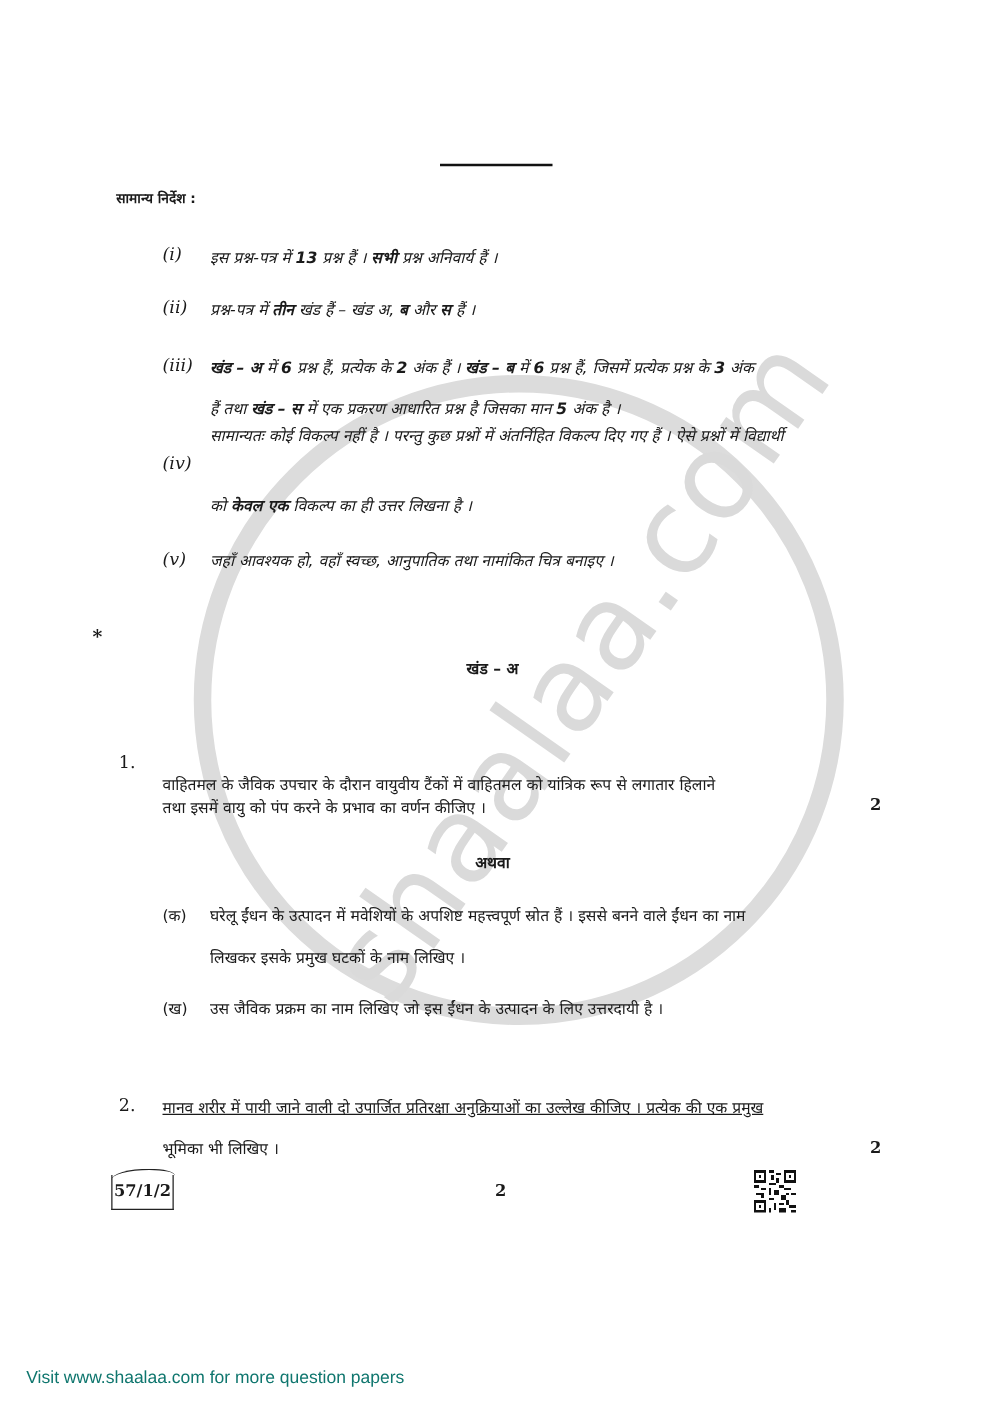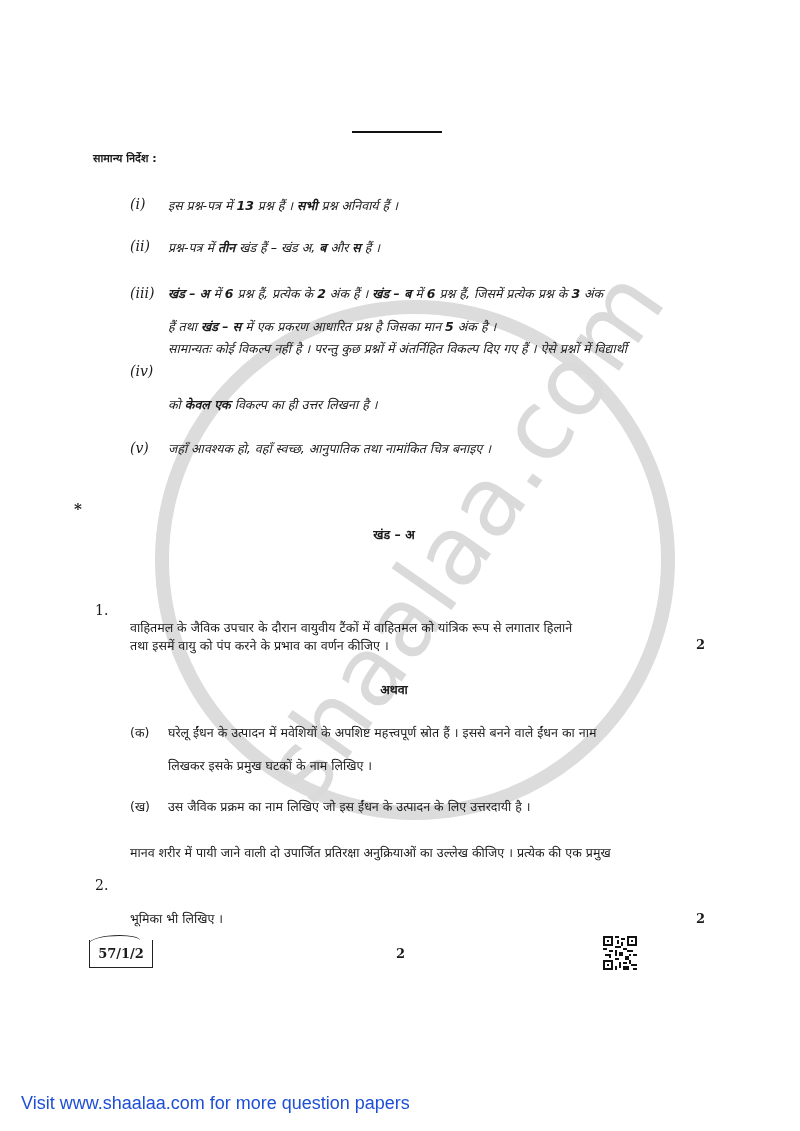--- a/index.html
+++ b/index.html
@@ -129,21 +129,21 @@
       left: 168px;
       font-size: 12.5px;
       font-family: "DejaVu Sans", sans-serif;
       white-space: nowrap;
     }
 
     .code-box {
       position: absolute;
       left: 89px;
       top: 940px;
-      width: 64px;
+      width: 50px;
       height: 28px;
       border: 1.5px solid #222;
       border-top: none;
       box-sizing: border-box;
       font-size: 13px;
       font-weight: bold;
       display: flex;
       align-items: center;
       justify-content: center;
     }
@@ -170,22 +170,22 @@
       top: 936px;
       width: 34px;
       height: 34px;
     }
 
     .footer {
       position: absolute;
       left: 21px;
       top: 1093px;
       font-family: "Liberation Sans", sans-serif;
-      font-size: 18px;
-      color: #1d4ed8;
+      font-size: 14px;
+      color: #0f766e;
     }
   </style>
 </head>
 <body>
 
 <div class="wm-circle"></div>
 <div class="wm-text">shaalaa.com</div>
 
 <div class="content">
 
@@ -231,21 +231,21 @@
     <div class="sub-label" style="top:724px;">(क)</div>
     <div class="sub-line" style="top:724px;">घरेलू ईंधन के उत्पादन में मवेशियों के अपशिष्ट महत्त्वपूर्ण स्रोत हैं । इससे बनने वाले ईंधन का नाम</div>
     <div class="sub-line" style="top:757px;text-align:right;">लिखकर इसके प्रमुख घटकों के नाम लिखिए ।</div>
 
     <div class="sub-label" style="top:798px;">(ख)</div>
     <div class="sub-line" style="top:798px;">उस जैविक प्रक्रम का नाम लिखिए जो इस ईंधन के उत्पादन के लिए उत्तरदायी है ।</div>
   </div>
 
   <div>
     <div class="q-num" style="top:877px;">2.</div>
-    <div class="q-line" style="top:844px;">मानव शरीर में पायी जाने वाली दो उपार्जित प्रतिरक्षा अनुक्रियाओं का उल्लेख कीजिए । प्रत्येक की एक प्रमुख</div>
+    <div class="q-line" style="top:877px;text-decoration:underline;">मानव शरीर में पायी जाने वाली दो उपार्जित प्रतिरक्षा अनुक्रियाओं का उल्लेख कीजिए । प्रत्येक की एक प्रमुख</div>
     <div class="q-line" style="top:910px;">भूमिका भी लिखिए ।</div>
     <div class="marks" style="top:911px;">2</div>
   </div>
 
   <div class="code-box">
     <span>57/1/2</span>
   </div>
   <div class="page-num">2</div>
   <div class="qr">
     <svg width="34" height="34" viewBox="0 0 17 17" shape-rendering="crispEdges">

